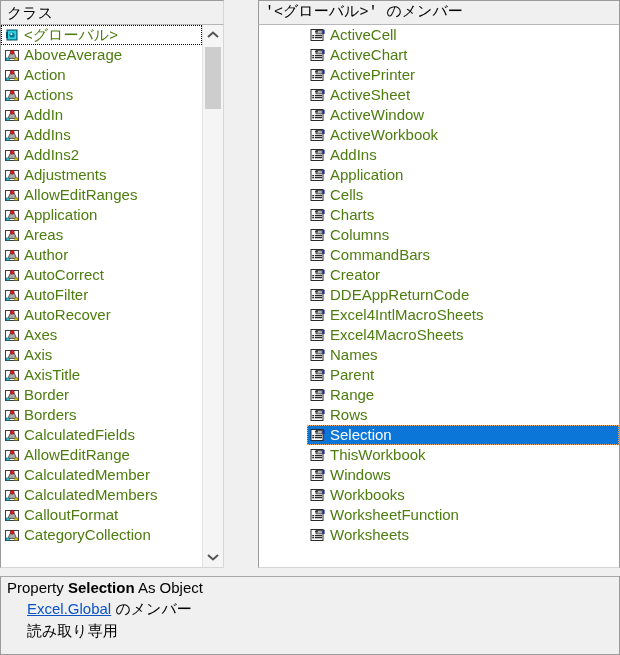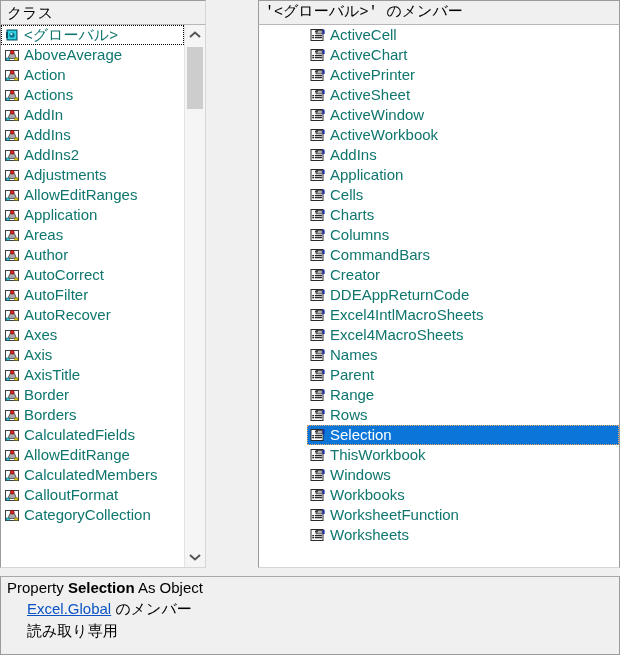--- a/index.html
+++ b/index.html
@@ -10,21 +10,21 @@
     font-size:15px;
     color:#000;
     overflow:hidden;
   }
   .app{position:relative;width:620px;height:655px;box-sizing:border-box;}
 
   
   .panes{position:absolute;left:0;top:0;width:620px;height:572px;}
 
   .pane{position:absolute;top:0;height:572px;box-sizing:border-box;}
-  .pane-left{left:0;width:206px;}
+  .pane-left{left:0;width:224px;}
   .pane-right{left:258px;width:362px;}
 
   .pane-head{
     height:24px;line-height:24px;
     background:#f0f0f0;
     padding-left:6px;
     font-size:15px;
     color:#000;
     box-sizing:border-box;
     border-top:1px solid #9b9b9b;
@@ -57,21 +57,21 @@
     height:20px;line-height:20px;
     display:flex;align-items:center;
     padding-left:3px;
     white-space:nowrap;
     box-sizing:border-box;
   }
   .row .label{
     font-size:15px;
     letter-spacing:0px;
     padding-left:4px;
-    color:#0f766e;
+    color:#4d7c0f;
   }
   .row.focused{
     outline:1px dotted #000;
     outline-offset:-1px;
   }
   .row.focused .label{padding-left:4px;}
   .row.selected{background:#0b76d8;}
   .row.selected .label{color:#ffffff;}
   .row.selected.focused{outline:1px dotted #f0a860;outline-offset:-1px;}
 
@@ -342,20 +342,30 @@
             </li>
             <li class="row">
               <svg class="ico" viewBox="0 0 16 16" width="16" height="16">
                 <rect x="1.5" y="3.5" width="13" height="10" fill="#ffffff" stroke="#404040" stroke-width="1"></rect>
                 <path d="M4 11.5 L6 6.5 L10.5 6.5 L12.5 11.5 Z" fill="#a8a8a8" stroke="#404040" stroke-width="0.8"></path>
                 <circle cx="8.2" cy="5.2" r="1.9" fill="#e02020" stroke="#7a0c0c" stroke-width="0.7"></circle>
                 <rect x="2.3" y="11" width="3" height="2.2" fill="#35d0e0" stroke="#0a5a66" stroke-width="0.6"></rect>
                 <rect x="10.8" y="11" width="3" height="2.2" fill="#f3d318" stroke="#7a6a06" stroke-width="0.6"></rect>
               </svg>
               <span class="label">AllowEditRange</span>
+            </li>
+            <li class="row">
+              <svg class="ico" viewBox="0 0 16 16" width="16" height="16">
+                <rect x="1.5" y="3.5" width="13" height="10" fill="#ffffff" stroke="#404040" stroke-width="1"></rect>
+                <path d="M4 11.5 L6 6.5 L10.5 6.5 L12.5 11.5 Z" fill="#a8a8a8" stroke="#404040" stroke-width="0.8"></path>
+                <circle cx="8.2" cy="5.2" r="1.9" fill="#e02020" stroke="#7a0c0c" stroke-width="0.7"></circle>
+                <rect x="2.3" y="11" width="3" height="2.2" fill="#35d0e0" stroke="#0a5a66" stroke-width="0.6"></rect>
+                <rect x="10.8" y="11" width="3" height="2.2" fill="#f3d318" stroke="#7a6a06" stroke-width="0.6"></rect>
+              </svg>
+              <span class="label">CalculatedMember</span>
             </li>
             <li class="row">
               <svg class="ico" viewBox="0 0 16 16" width="16" height="16">
                 <rect x="1.5" y="3.5" width="13" height="10" fill="#ffffff" stroke="#404040" stroke-width="1"></rect>
                 <path d="M4 11.5 L6 6.5 L10.5 6.5 L12.5 11.5 Z" fill="#a8a8a8" stroke="#404040" stroke-width="0.8"></path>
                 <circle cx="8.2" cy="5.2" r="1.9" fill="#e02020" stroke="#7a0c0c" stroke-width="0.7"></circle>
                 <rect x="2.3" y="11" width="3" height="2.2" fill="#35d0e0" stroke="#0a5a66" stroke-width="0.6"></rect>
                 <rect x="10.8" y="11" width="3" height="2.2" fill="#f3d318" stroke="#7a6a06" stroke-width="0.6"></rect>
               </svg>
               <span class="label">CalculatedMembers</span>

